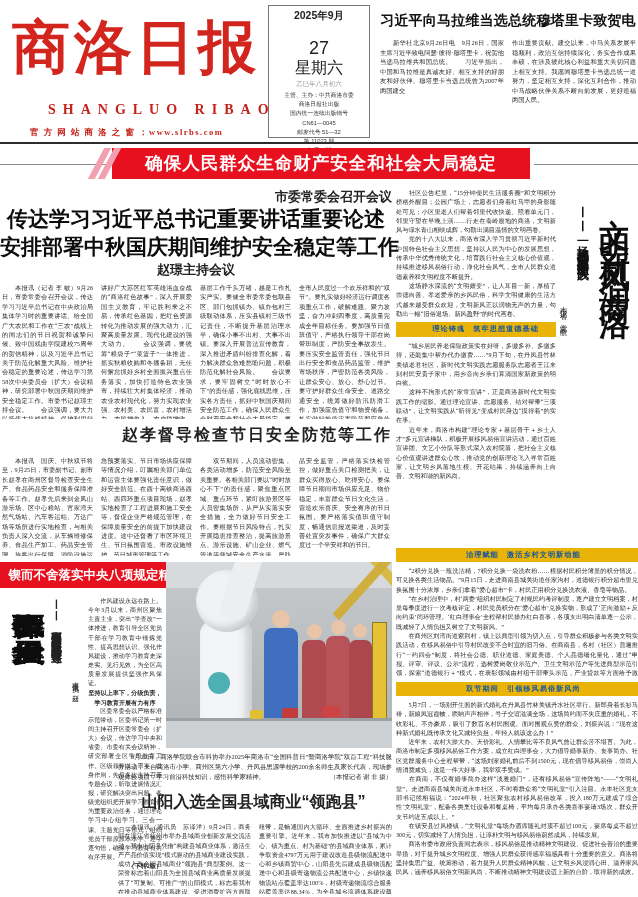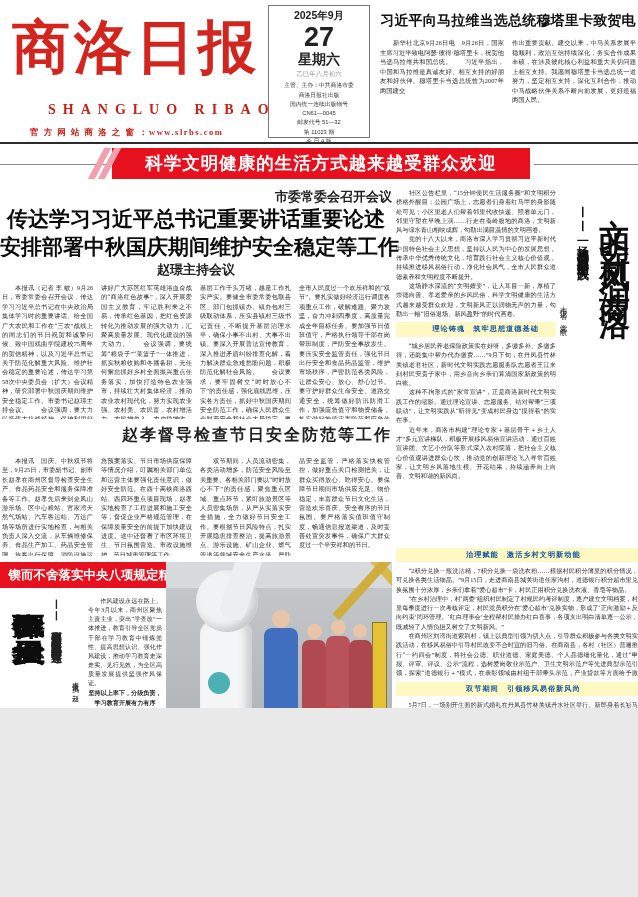--- a/index.html
+++ b/index.html
@@ -1,29 +1,29 @@
 <!DOCTYPE html>
 <html><head>
 <meta charset="utf-8">
 <style>
   html,body{margin:0;padding:0;background:#e9e9e9;}
-  .page{position:relative;width:638px;height:708px;background:#fff;overflow:hidden;
+  .page{position:relative;width:638px;height:897px;background:#fff;overflow:hidden;
         font-family:"Liberation Serif",serif;color:#222;}
   .abs{position:absolute;}
   
   .mast-title{left:12px;top:4px;width:256px;font-family:"DejaVu Serif",serif;
     font-size:58px;font-weight:900;color:#d2251e;letter-spacing:4px;line-height:1.5;white-space:nowrap;}
   .mast-pinyin{left:48px;top:102px;font-family:"Liberation Serif",serif;font-size:14px;
     font-weight:bold;color:#c6211a;letter-spacing:7px;white-space:nowrap;text-align:right;}
   .mast-site{left:30px;top:127px;font-size:8.5px;font-weight:bold;color:#c6211a;letter-spacing:1.5px;}
   .datebox{left:268px;top:5px;width:102px;height:133px;border:1px solid #777;text-align:center;
     font-family:"Liberation Sans",sans-serif;box-sizing:border-box;padding-top:3px;}
   .db-ym{font-size:10.5px;font-weight:bold;}
-  .db-day{font-size:27px;font-weight:bold;line-height:1.05;}
-  .db-wd{font-size:14px;font-weight:bold;}
+  .db-day{font-size:18px;font-weight:normal;line-height:1.05;margin-top:16px;}
+  .db-wd{font-size:16px;font-weight:normal;}
   .db-lunar{font-size:6.5px;color:#999;margin:1px 0 2px;}
   .db-line{font-size:5.8px;color:#333;line-height:1.6;}
   .topstory{left:380px;top:12px;width:256px;}
   .ts-headline{font-family:"Liberation Sans",sans-serif;font-size:14px;font-weight:900;
     white-space:nowrap;letter-spacing:0.2px;color:#111;text-align:center;}
   .ts-body{display:flex;gap:8px;margin-top:8px;}
   .ts-col{width:124px;height:92px;overflow:hidden;font-size:6.3px;line-height:1.52;text-align:justify;color:#2a2a2a;}
   .header-rule{left:0;top:142px;width:638px;border-top:2.5px solid #2c2c2c;}
   
   .bn-line-l{left:0;top:164px;width:106px;border-top:1.5px solid #8a8a8a;}
@@ -43,21 +43,21 @@
   .cols4{left:2px;top:283px;width:390px;display:flex;gap:8px;}
   .col{width:91px;height:136px;overflow:hidden;font-size:6.25px;line-height:1.5;text-align:justify;color:#2a2a2a;}
   
   .zx-h{left:0;top:425px;width:392px;text-align:right;font-family:"Liberation Sans",sans-serif;
     font-size:16px;font-weight:700;letter-spacing:2px;white-space:nowrap;}
   .zx-cols{top:456px;}
   .zx-cols .col{height:100px;}
   
   .civ-colA{left:396px;top:188px;width:160px;height:368px;overflow:hidden;font-size:6.2px;
     line-height:1.5;text-align:justify;color:#2a2a2a;}
-  .bluehead{display:block;margin:4px auto 4px;width:92%;background:#fef9c3;color:#1456a0;
+  .bluehead{display:block;margin:4px auto 4px;width:92%;background:#eab308;color:#1456a0;
     font-family:"Liberation Sans",sans-serif;font-weight:bold;font-size:7.2px;text-align:center;
     padding:2px 16px;letter-spacing:1px;}
   .civ-byline{left:558px;top:300px;writing-mode:vertical-rl;font-size:7.5px;letter-spacing:2px;color:#333;}
   .civ-subtitle{left:574px;top:206px;writing-mode:vertical-rl;font-family:"DejaVu Serif",serif;
     font-size:12px;font-weight:bold;height:352px;letter-spacing:2px;color:#111;}
   .civ-vert{left:594px;top:194px;writing-mode:vertical-rl;font-family:"DejaVu Serif",serif;
     font-size:31px;font-weight:900;letter-spacing:15px;height:370px;color:#0d0d0d;}
   .civ-lower{left:396px;top:544px;width:242px;}
   .civ-sec{overflow:hidden;font-size:6.2px;line-height:1.5;text-align:justify;color:#2a2a2a;}
   .sec2{height:112px;}
@@ -114,21 +114,21 @@
     <div class="ts-body">
       <div class="ts-col">　　新华社北京9月26日电　9月26日，国家主席习近平致电阿瑟·彼得·穆塔里卡，祝贺他当选马拉维共和国总统。　　习近平指出，中国和马拉维是真诚友好、相互支持的好朋友和好伙伴。穆塔里卡当选总统曾为2007年两国建交</div>
       <div class="ts-col">作出重要贡献。建交以来，中马关系发展平稳顺利，政治互信持续深化，务实合作成果丰硕，在涉及彼此核心利益和重大关切问题上相互支持。我愿同穆塔里卡当选总统一道努力，坚定相互支持，深化互利合作，推动中马战略伙伴关系不断向前发展，更好造福两国人民。</div>
     </div>
   </div>
 
   <div class="abs header-rule"></div>
 
   <div class="abs bn-line-l"></div>
   <div class="abs bn-line-r"></div>
-  <div class="abs banner">科学文明健康的生活方式越来越受群众欢迎</div>
+  <div class="abs banner">确保人民群众生命财产安全和社会大局稳定</div>
   <div class="abs stripe" style="left:96px;top:148px;"></div>
   <div class="abs stripe" style="left:106px;top:148px;"></div>
 
   <div class="abs lead-kicker">市委常委会召开会议</div>
   <div class="abs lead-h1">传达学习习近平总书记重要讲话重要论述</div>
   <div class="abs lead-h1 lead-h2">安排部署中秋国庆期间维护安全稳定等工作</div>
   <div class="abs lead-sub">赵璟主持会议</div>
   <div class="abs cols4">
     <div class="col">　　本报讯（记者 李 敏）9月26日，市委常委会召开会议，传达学习习近平总书记在中央政治局集体学习时的重要讲话、给全国广大农民和工作在“三农”战线上的同志们的节日祝贺和诚挚问候、致中国戏曲学院建校75周年的贺信精神，以及习近平总书记关于防范化解重大风险、维护社会稳定的重要论述，传达学习第58次中央委员会（扩大）会议精神，研究部署中秋国庆期间维护安全稳定工作。市委书记赵璟主持会议。　　会议强调，要大力弘扬伟大抗战精神，保护利用好红色资源，从伟大胜利中汲取奋进力量。</div>
     <div class="col">讲好广大苏区红军英雄浴血奋战的“商洛红色故事”，深入开展爱国主义教育，牢记胜利来之不易，传承红色基因，把红色资源转化为推动发展的强大动力，汇聚高质量发展、现代化建设的强大动力。　　会议强调，要统筹“粮袋子”“菜篮子”一体推进，抓实秋粮收购和冬播备耕，无任何懈怠抓好乡村全面振兴重点任务落实，加快打造特色农业强市，持续壮大村集体经济，推动农业农村现代化，努力实现农业强、农村美、农民富，农村增活力、农民增收入、农户稳增收，落实粮食安全责任制，坚决守牢耕地保护红线和粮食安全底线。</div>

